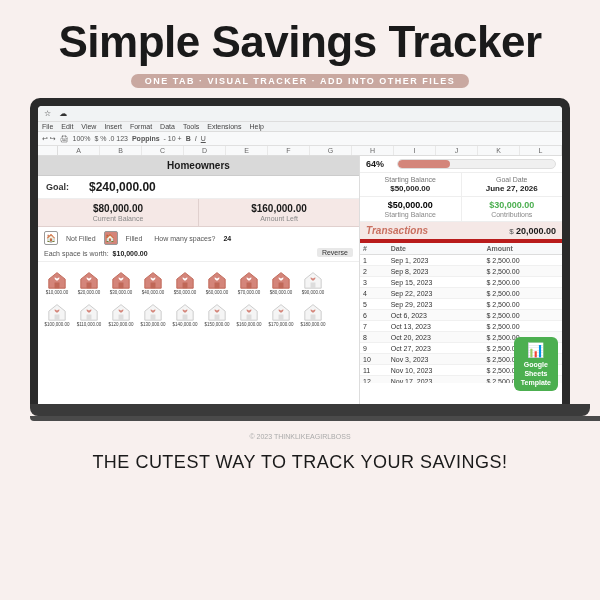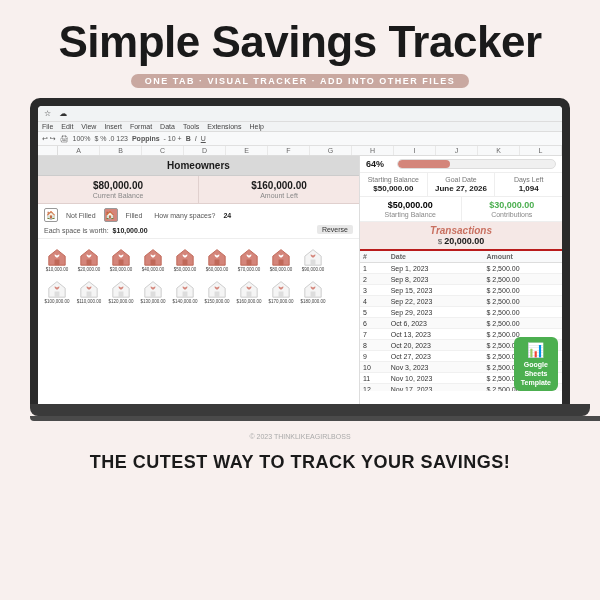--- a/index.html
+++ b/index.html
@@ -338,25 +338,24 @@
       font-weight: 700;
     }
     .amount-value.green { color: #4caf50; }
     .amount-value.red { color: #e53935; }
     .amount-label { font-size: 7px; color: #888; margin-top: 1px; }
 
     
     .transactions-header {
       background: #f5e8e6;
       padding: 3px 6px;
-      border-bottom: 2px solid #b91c1c;
+      border-bottom: 4px solid #b91c1c;
       display: flex;
       align-items: center;
       justify-content: space-between;
-      flex-direction: column;
     }
     .transactions-title {
       font-weight: 700;
       font-size: 10px;
       color: #c97060;
       font-style: italic;
     }
     .transactions-total {
       font-size: 8px;
       color: #555;
@@ -415,21 +414,21 @@
       padding: 12px 10px 8px;
       background: #f8f0ee;
     }
     .footer-copyright {
       font-size: 7px;
       color: #aaa;
       margin-bottom: 4px;
     }
     .footer-tagline {
       font-size: 18px;
-      font-weight: 700;
+      font-weight: 400;
       color: #1a1a1a;
       letter-spacing: 0.5px;
       text-transform: uppercase;
       margin-top: 12px;
     }
   </style>
 </head>
 <body>
 
 <div class="header">
@@ -483,20 +482,24 @@
           <div class="col-header-cell">J</div>
           <div class="col-header-cell">K</div>
           <div class="col-header-cell">L</div>
         </div>
 
         <div class="ss-content">
 
           <div class="left-panel">
             <div class="homeowners-header">Homeowners</div>
 
+            <div class="goal-row">
+              <span class="goal-label">Goal:</span>
+              <span class="goal-amount">$240,000.00</span>
+            </div>
 
             <div class="balance-row">
               <div class="balance-cell">
                 <div class="balance-amount">$80,000.00</div>
                 <div class="balance-label">Current Balance</div>
               </div>
               <div class="balance-cell">
                 <div class="balance-amount">$160,000.00</div>
                 <div class="balance-label">Amount Left</div>
               </div>
@@ -676,24 +679,20 @@
             </div>
 
             <div class="stats-row">
               <div class="stat-cell">
                 <div class="stat-label">Starting Balance</div>
                 <div class="stat-value">$50,000.00</div>
               </div>
               <div class="stat-cell">
                 <div class="stat-label">Goal Date</div>
                 <div class="stat-value">June 27, 2026</div>
-              </div>
-              <div class="stat-cell">
-                <div class="stat-label">Days Left</div>
-                <div class="stat-value">1,094</div>
               </div>
             </div>
 
             <div class="amounts-row">
               <div class="amount-cell">
                 <div class="amount-value">$50,000.00</div>
                 <div class="amount-label">Starting Balance</div>
               </div>
               <div class="amount-cell">
                 <div class="amount-value green">$30,000.00</div>

